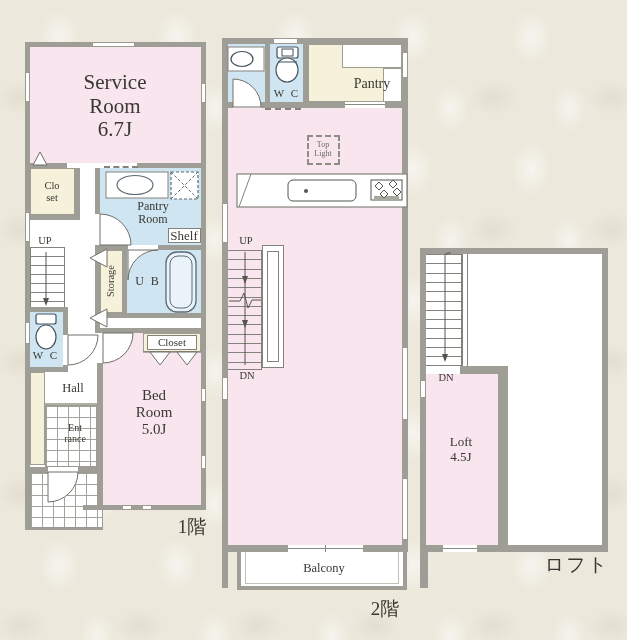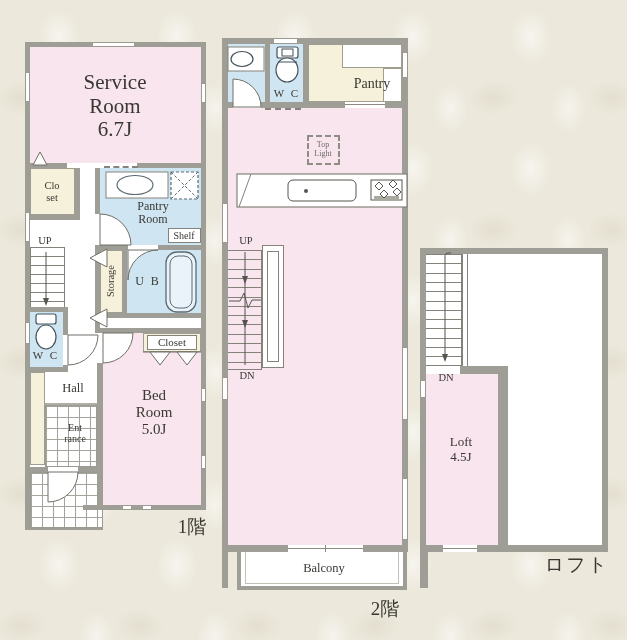--- a/index.html
+++ b/index.html
@@ -205,21 +205,21 @@
     <span>6.7J</span>
   </div>
   <div class="lbl" style="left:52px;top:192px;font-size:10.5px">
     <span>Clo</span>
     <span>set</span>
   </div>
   <div class="lbl" style="left:153px;top:213px;font-size:12px">
     <span>Pantry</span>
     <span>Room</span>
   </div>
-  <div class="lbl" style="left:184px;top:236px;font-size:10px">Shelf</div>
+  <div class="lbl" style="left:184px;top:236px;font-size:13px">Shelf</div>
   <div class="lbl" style="left:111px;top:281px;font-size:10.5px;transform:translate(-50%,-50%) rotate(-90deg)">Storage</div>
   <div class="lbl" style="left:148px;top:282px;font-size:12px;letter-spacing:2px">U B</div>
   <div class="lbl" style="left:45px;top:241px;font-size:10.5px">UP</div>
   <div class="lbl" style="left:46px;top:355px;font-size:11px;letter-spacing:2px">W C</div>
   <div class="lbl" style="left:172px;top:342px;font-size:11px">Closet</div>
   <div class="lbl" style="left:73px;top:388px;font-size:12.5px">Hall</div>
   <div class="lbl" style="left:75px;top:433px;font-size:10px">
     <span>Ent</span>
     <span>rance</span>
   </div>

